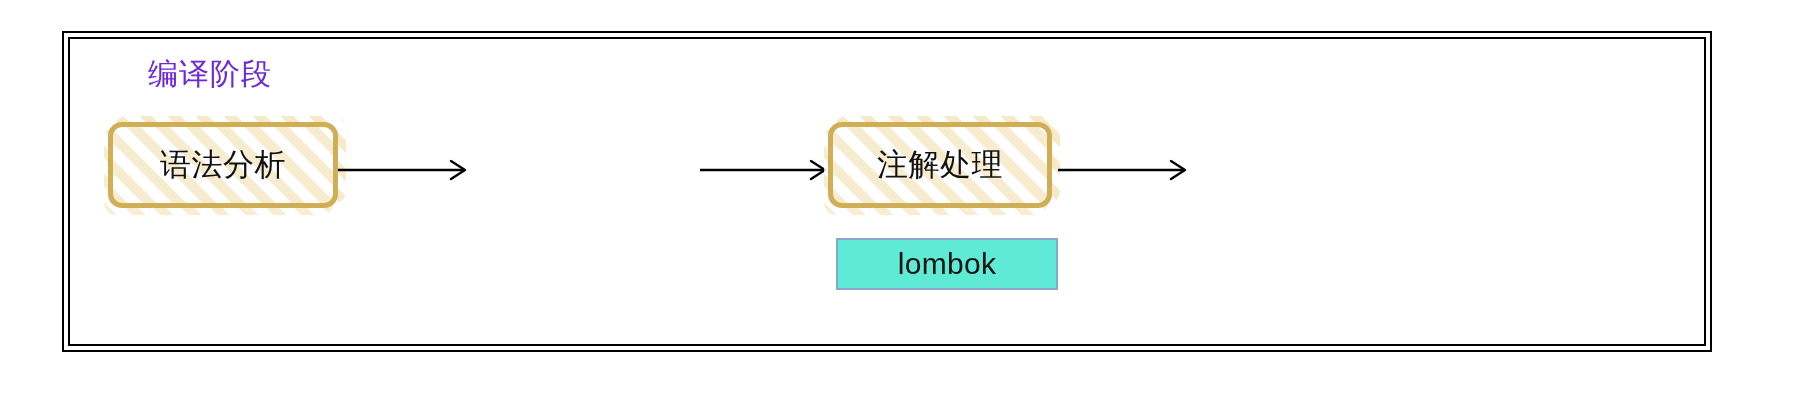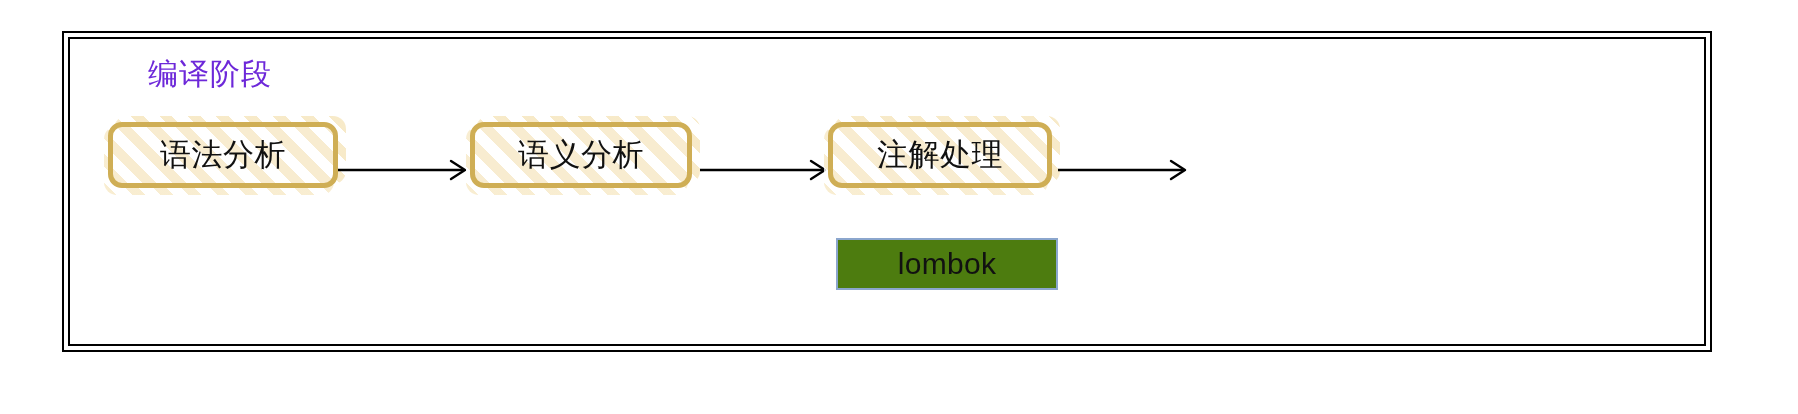--- a/index.html
+++ b/index.html
@@ -49,21 +49,21 @@
     font-size: 30px;
     color: #6d28d9;
     letter-spacing: 1px;
     white-space: nowrap;
   }
 
   
   .stage-box {
     position: absolute;
     top: 122px;
-    height: 66px;
+    height: 86px;
     box-sizing: border-box;
     padding-left: 27px;
   }
   
   .stage-box .hatch-shadow {
     position: absolute;
     left: 6px;
     top: -6px;
     right: -8px;
     bottom: 4px;
@@ -134,21 +134,21 @@
   }
   .arrow svg { display: block; overflow: visible; }
 
   
   .lombok-box {
     position: absolute;
     left: 836px;
     top: 238px;
     width: 222px;
     height: 52px;
-    background: #4d7c0f;
+    background: #5eead4;
     border: 2px solid #8ba6cd;
     box-sizing: border-box;
     display: flex;
     align-items: center;
     justify-content: center;
   }
   .lombok-box .lombok-label {
     font-size: 30px;
     color: #111111;
     letter-spacing: 0.3px;
@@ -173,27 +173,20 @@
     </div>
   </div>
 
   <div class="arrow" style="left:338px; width:132px;">
     <svg width="132" height="28" viewBox="0 0 132 28" aria-hidden="true">
       <line x1="0" y1="14" x2="126" y2="14" stroke="#000000" stroke-width="2.4"></line>
       <polyline points="113,5 127,14 113,23" fill="none" stroke="#000000" stroke-width="2.4" stroke-linecap="round" stroke-linejoin="round"></polyline>
     </svg>
   </div>
 
-  <div class="stage-box" id="box-1">
-    <div class="hatch-shadow"></div>
-    <div class="hatch-shadow2"></div>
-    <div class="box-body">
-      <span class="box-label">语义分析</span>
-    </div>
-  </div>
 
   <div class="arrow" style="left:700px; width:130px;">
     <svg width="130" height="28" viewBox="0 0 130 28" aria-hidden="true">
       <line x1="0" y1="14" x2="124" y2="14" stroke="#000000" stroke-width="2.4"></line>
       <polyline points="111,5 125,14 111,23" fill="none" stroke="#000000" stroke-width="2.4" stroke-linecap="round" stroke-linejoin="round"></polyline>
     </svg>
   </div>
 
   <div class="stage-box" id="box-2">
     <div class="hatch-shadow"></div>

